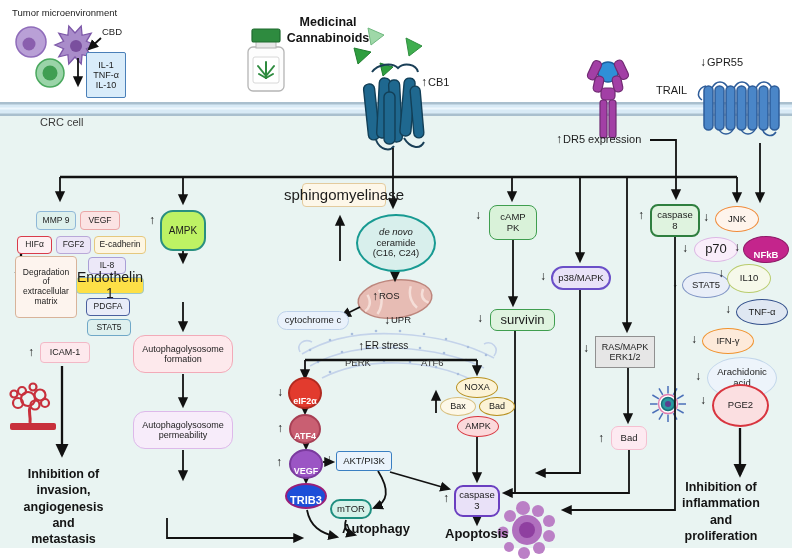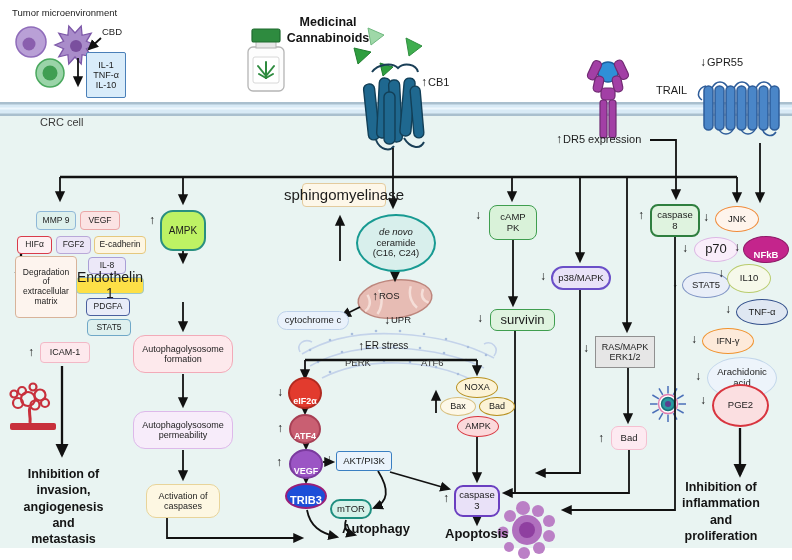--- a/index.html
+++ b/index.html
@@ -273,22 +273,20 @@
 <div class="node" style="left:87px;top:319px;width:44px;height:17px;background:#def0ee;border-color:#70a8c8;font-size:8.5px"><span>STAT5</span></div>
 <div class="node" style="left:40px;top:342px;width:50px;height:21px;background:#fde9ed;border-color:#f2b8c6;font-size:9px"><span>ICAM-1</span></div>
 <span class="g gabs" style="left:28px;top:346px">↑</span>
 
 <span class="g gabs" style="left:149px;top:214px">↑</span>
 <div class="node" style="left:160px;top:210px;width:46px;height:41px;background:#bef264;border-color:#2a8f80;border-width:2px;border-radius:13px;font-size:10px"><span>AMPK</span></div>
 <div class="node" style="left:133px;top:335px;width:100px;height:38px;background:#fde9ec;border-color:#f2aab8;border-width:1.8px;border-radius:12px;font-size:9px"><span>Autophagolysosome
 formation</span></div>
 <div class="node" style="left:133px;top:411px;width:100px;height:38px;background:#f7ecfa;border-color:#ddb9ea;border-width:1.8px;border-radius:12px;font-size:9px"><span>Autophagolysosome
 permeability</span></div>
-<div class="node" style="left:146px;top:484px;width:74px;height:34px;background:#fdf7e2;border-color:#e8d49a;border-width:1.8px;border-radius:10px;font-size:9px"><span>Activation of
-caspases</span></div>
 
 <div class="node" style="left:302px;top:183px;width:84px;height:24px;background:#fdf7e9;border-color:#e3cb9e;font-size:15px"><span>sphingomyelinase</span></div>
 <div class="node" style="left:356px;top:214px;width:80px;height:58px;background:#d8efec;border-color:#189a92;border-width:2px;border-radius:50%;font-size:9.5px;flex-direction:column">
   <span class="it">de novo</span>
   <span>ceramide
 (C16, C24)</span>
 </div>
 <span class="lbl" style="left:372px;top:290px;font-size:9.5px"><span class="g">↑</span><span>ROS</span></span>
 <span class="lbl" style="left:384px;top:314px;font-size:9.5px"><span class="g">↓</span><span>UPR</span></span>
 <div class="node" style="left:277px;top:311px;width:72px;height:19px;background:#e9f1fb;border-color:#bdd1ea;border-radius:10px;font-size:9.5px"><span>cytochrome c</span></div>

